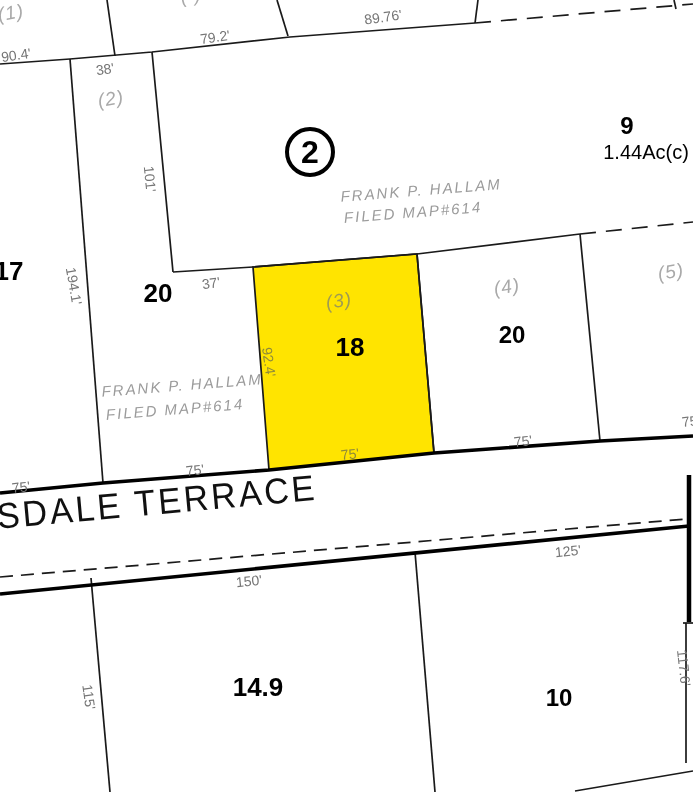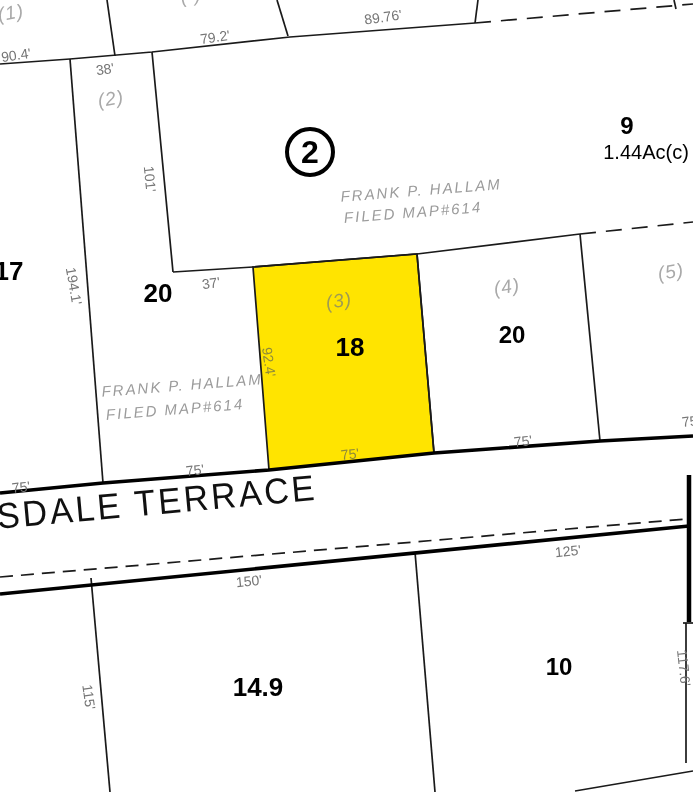--- a/index.html
+++ b/index.html
@@ -86,21 +86,21 @@
 
   <div class="badge" style="left:310px;top:152px">2</div>
 
   <span class="lbl parcel p-med" style="left:627px;top:126px">9</span>
   <span class="lbl area" style="left:630px;top:152px">1.44Ac(c)</span>
   <span class="lbl parcel" style="left:9px;top:271px">17</span>
   <span class="lbl parcel" style="left:158px;top:293px">20</span>
   <span class="lbl parcel" style="left:350px;top:347px">18</span>
   <span class="lbl parcel p-med" style="left:512px;top:335px">20</span>
   <span class="lbl parcel" style="left:258px;top:687px">14.9</span>
-  <span class="lbl parcel p-med" style="left:559px;top:667px">10</span>
+  <span class="lbl parcel p-med" style="left:559px;top:698px">10</span>
 
   <span class="lbl owner" style="left:421px;top:190px;--r:-4.5deg">FRANK P. HALLAM</span>
   <span class="lbl owner" style="left:413px;top:212px;--r:-4.5deg">FILED MAP#614</span>
   <span class="lbl owner" style="left:182px;top:385px;--r:-4.5deg">FRANK P. HALLAM</span>
   <span class="lbl owner" style="left:175px;top:409px;--r:-4.5deg">FILED MAP#614</span>
 
   <span class="street-name">SDALE TERRACE</span>
 
 </div>
 

